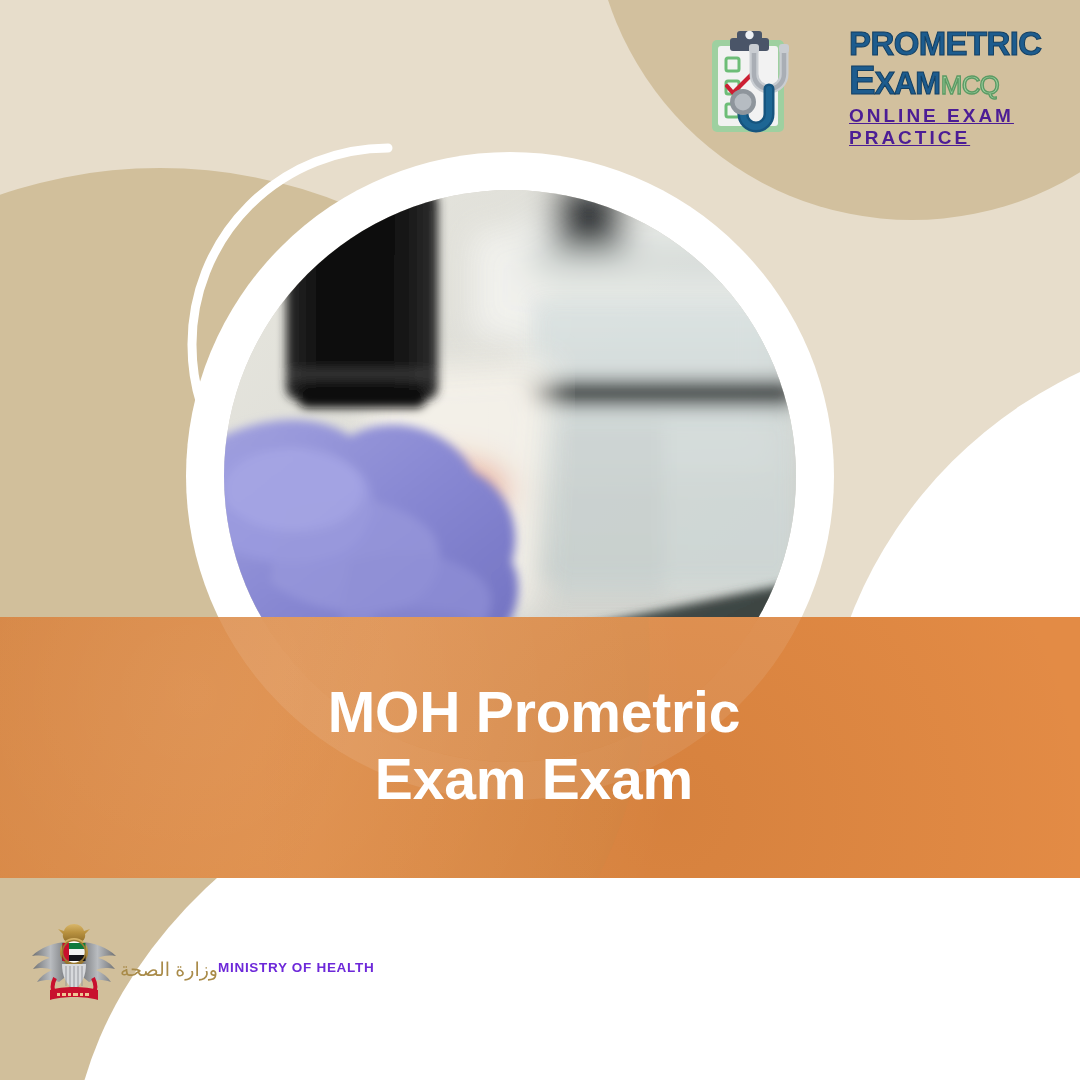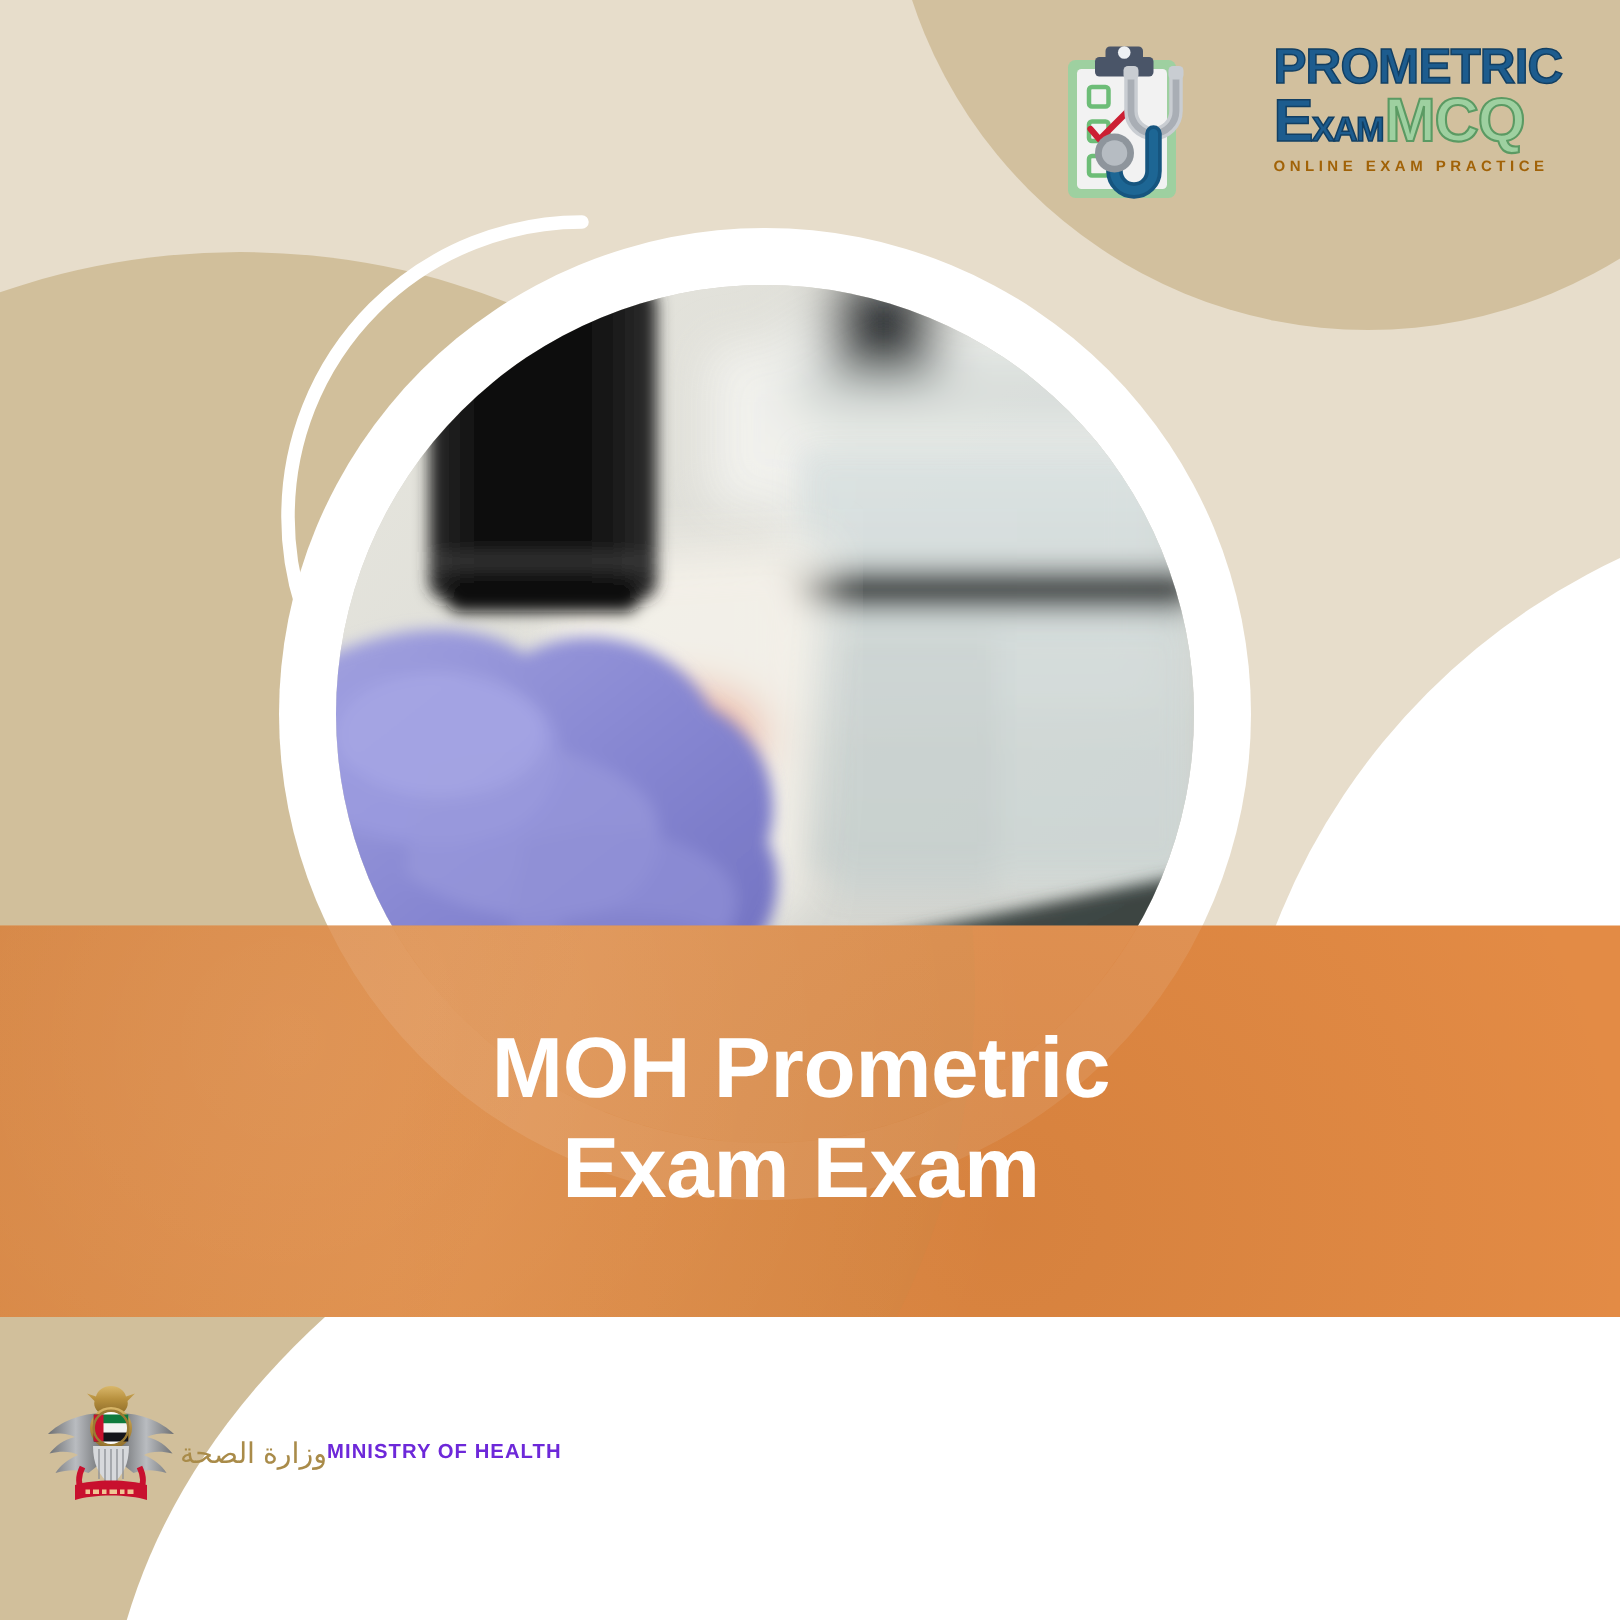--- a/index.html
+++ b/index.html
@@ -168,30 +168,30 @@
   }
   .logo-l2{
     display:flex;align-items:baseline;line-height:0.96;
     margin-top:1px;
   }
   .logo-exam{
     font-size:40px;font-weight:bold;color:#1d5c8e;
     letter-spacing:-1.2px;
     -webkit-text-stroke:1px #123f63;
   }
-  .logo-exam .sml{font-size:23px;}
+  .logo-exam .sml{font-size:31px;}
   .logo-mcq{
-    font-size:41px;font-weight:bold;color:#9ed0a0;
+    font-size:26px;font-weight:normal;color:#9ed0a0;
     letter-spacing:-0.8px;
     -webkit-text-stroke:1.4px #5b9a63;
     margin-left:1px;
   }
   .logo-l3{
-    font-size:10px;font-weight:bold;color:#a16207;
-    letter-spacing:3.0px;margin-top:6px;
+    font-size:19px;font-weight:bold;color:#4c1d95;
+    letter-spacing:3.0px;margin-top:6px;text-decoration:underline;
   }
 
   
   .moh{
     position:absolute;
     left:0;top:922px;
     width:1080px;
     display:flex;align-items:center;
     z-index:7;
     padding-left:28px;

